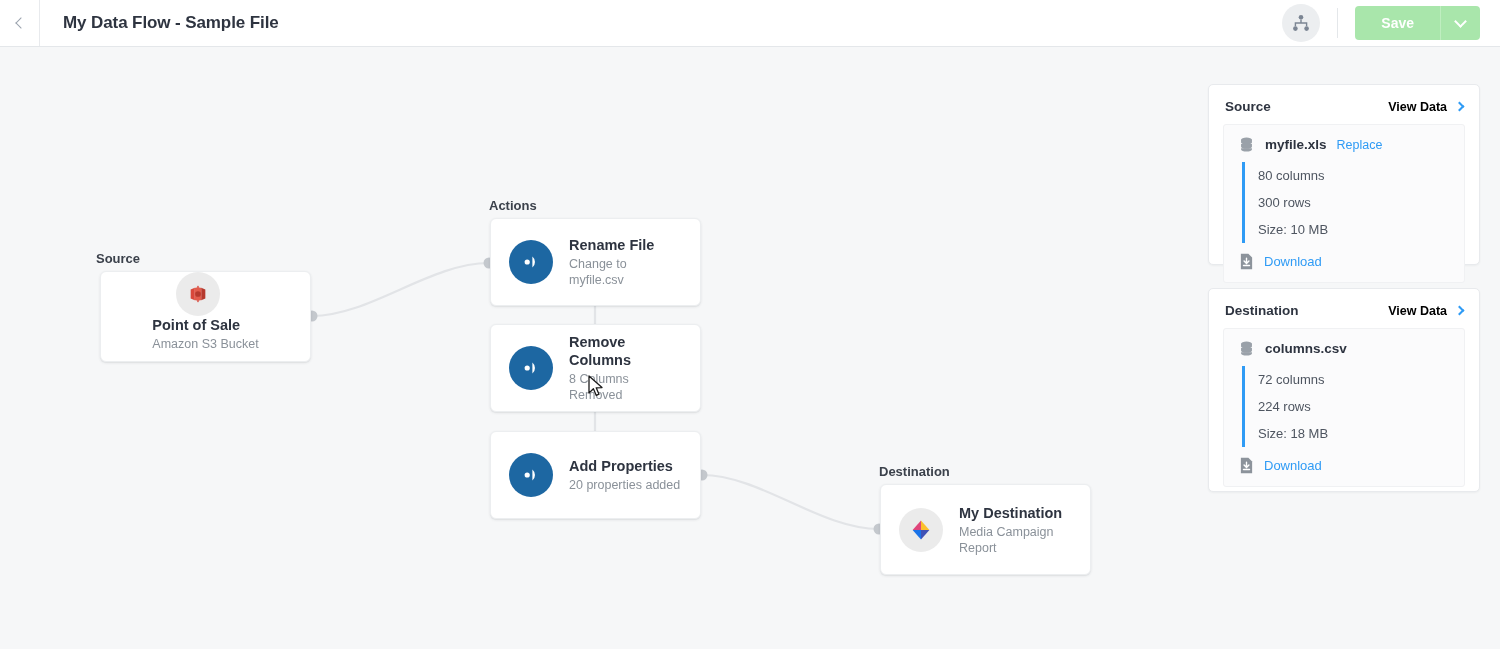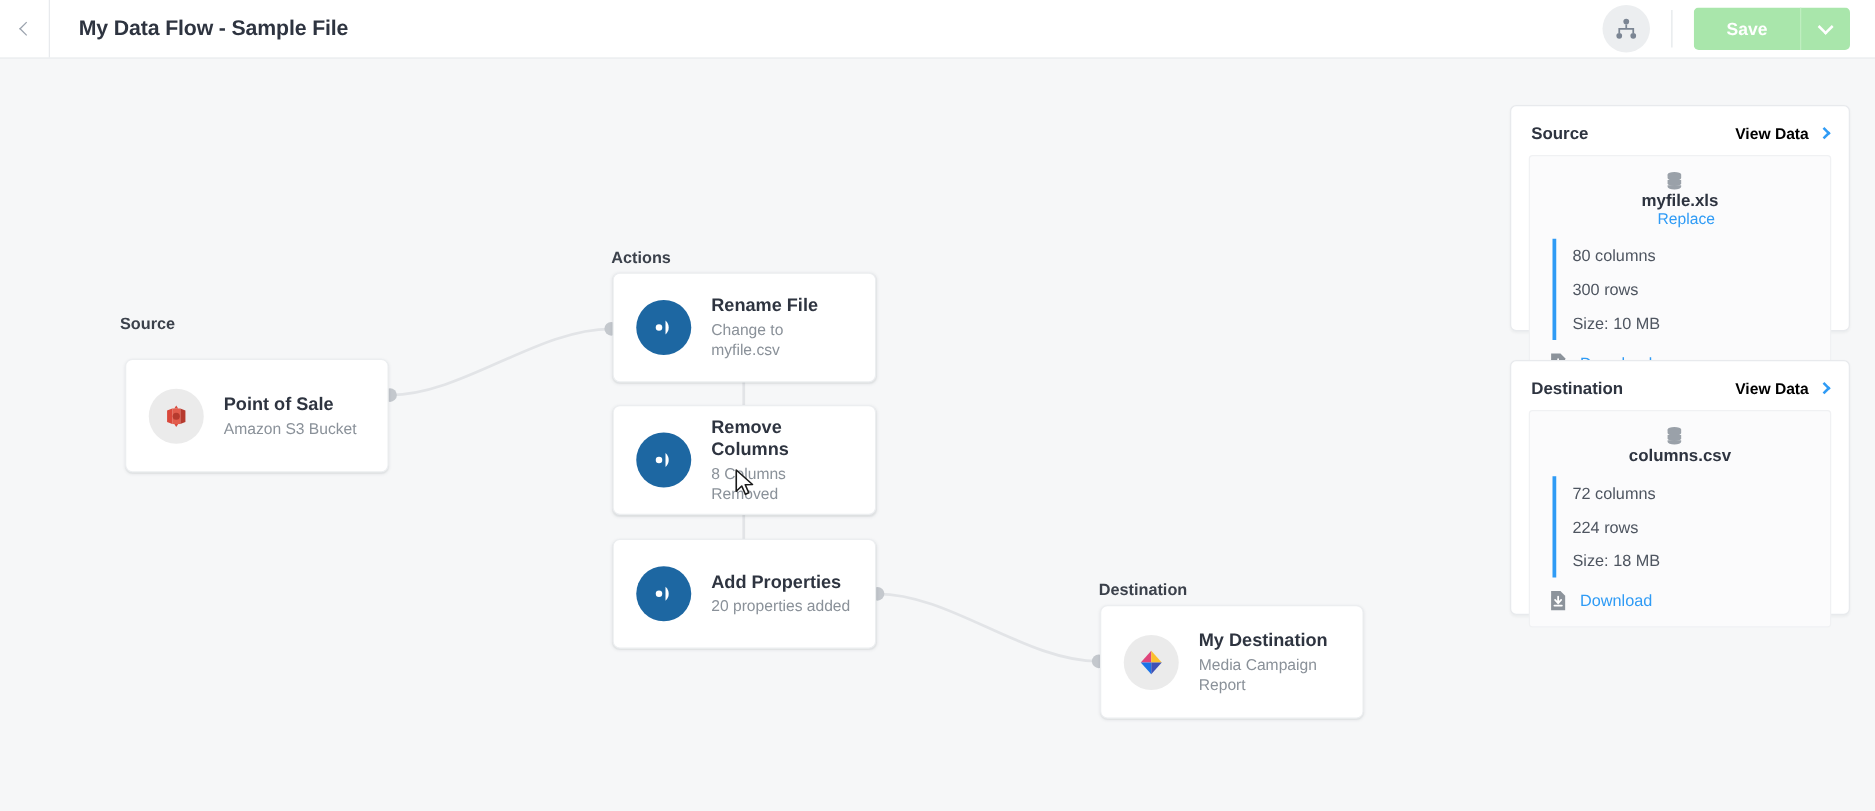--- a/index.html
+++ b/index.html
@@ -144,21 +144,21 @@
     transform: rotate(45deg);
     cursor: pointer;
   }
   .panel-card {
     margin: 0 14px 14px 14px;
     background: #fbfbfc;
     border: 1px solid #f0f1f3;
     border-radius: 3px;
     padding: 11px 14px 12px 14px;
   }
-  .file-row { display: flex; align-items: center; margin-bottom: 9px; flex-direction: column; }
+  .file-row { display: flex; align-items: center; margin-bottom: 9px; }
   .db-icon { margin-right: 10px; flex: 0 0 auto; display: flex; }
   .file-name { font-size: 13.5px; font-weight: bold; color: #2e3440; }
   .replace-link {
     font-size: 12.5px; color: #2f9bf5; margin-left: 10px; cursor: pointer;
   }
   .stats {
     border-left: 3px solid #2f9bf5;
     padding-left: 13px;
     margin-left: 4px;
     margin-bottom: 10px;
@@ -219,21 +219,21 @@
     <circle cx="312" cy="269" r="5.5" fill="#c4c8cd"></circle>
     <circle cx="489" cy="216" r="5.5" fill="#c4c8cd"></circle>
     <circle cx="702" cy="428" r="5.5" fill="#c4c8cd"></circle>
     <circle cx="879" cy="482" r="5.5" fill="#c4c8cd"></circle>
   </svg>
 
   <div class="grp-label" style="left:96px; top:204px;">Source</div>
   <div class="grp-label" style="left:489px; top:151px;">Actions</div>
   <div class="grp-label" style="left:879px; top:417px;">Destination</div>
 
-  <div class="node" style="left:100px; top:240px; width:211px; height:91px;">
+  <div class="node" style="left:100px; top:224px; width:211px; height:91px;flex-direction:column;">
     <div class="node-icon grey">
       <svg width="22" height="22" viewBox="0 0 24 24">
         <path d="M4 7 L8.5 5.2 V18.8 L4 17 Z" fill="#d9483b"></path>
         <path d="M20 7 L15.5 5.2 V18.8 L20 17 Z" fill="#b63a2e"></path>
         <rect x="8.5" y="5.2" width="7" height="13.6" fill="#e25c4c"></rect>
         <circle cx="12" cy="12" r="3.1" fill="#b63a2e"></circle>
         <path d="M12 2.6 L13.7 5.2 H10.3 Z" fill="#d9483b"></path>
         <path d="M12 21.4 L10.3 18.8 H13.7 Z" fill="#d9483b"></path>
       </svg>
     </div>

